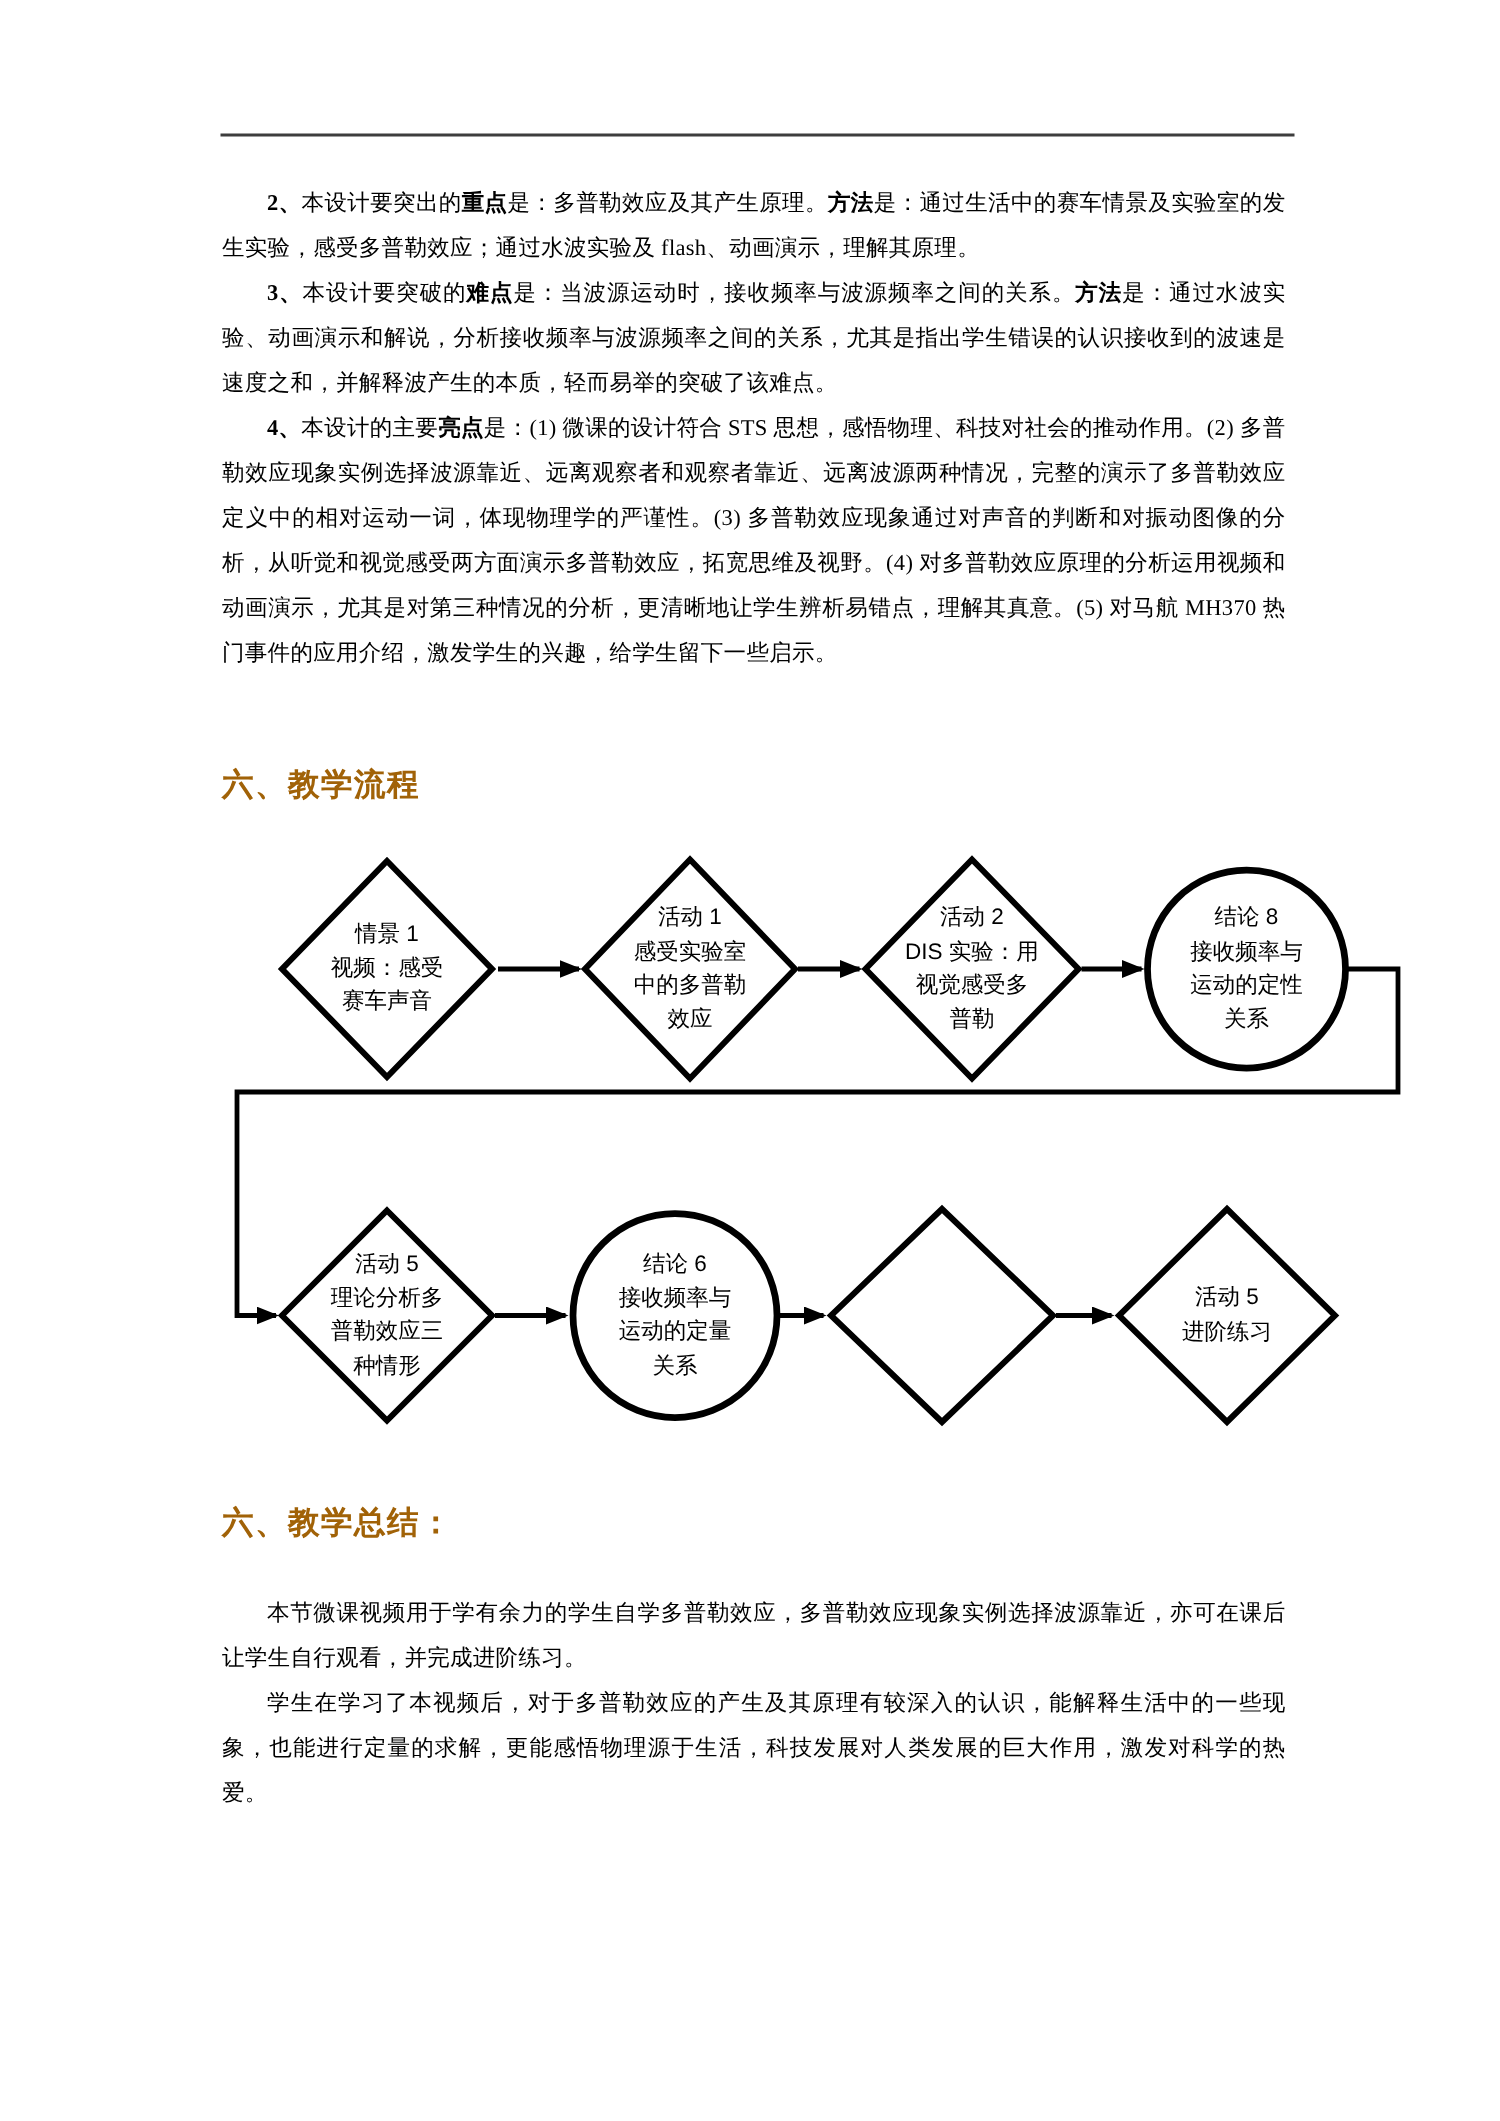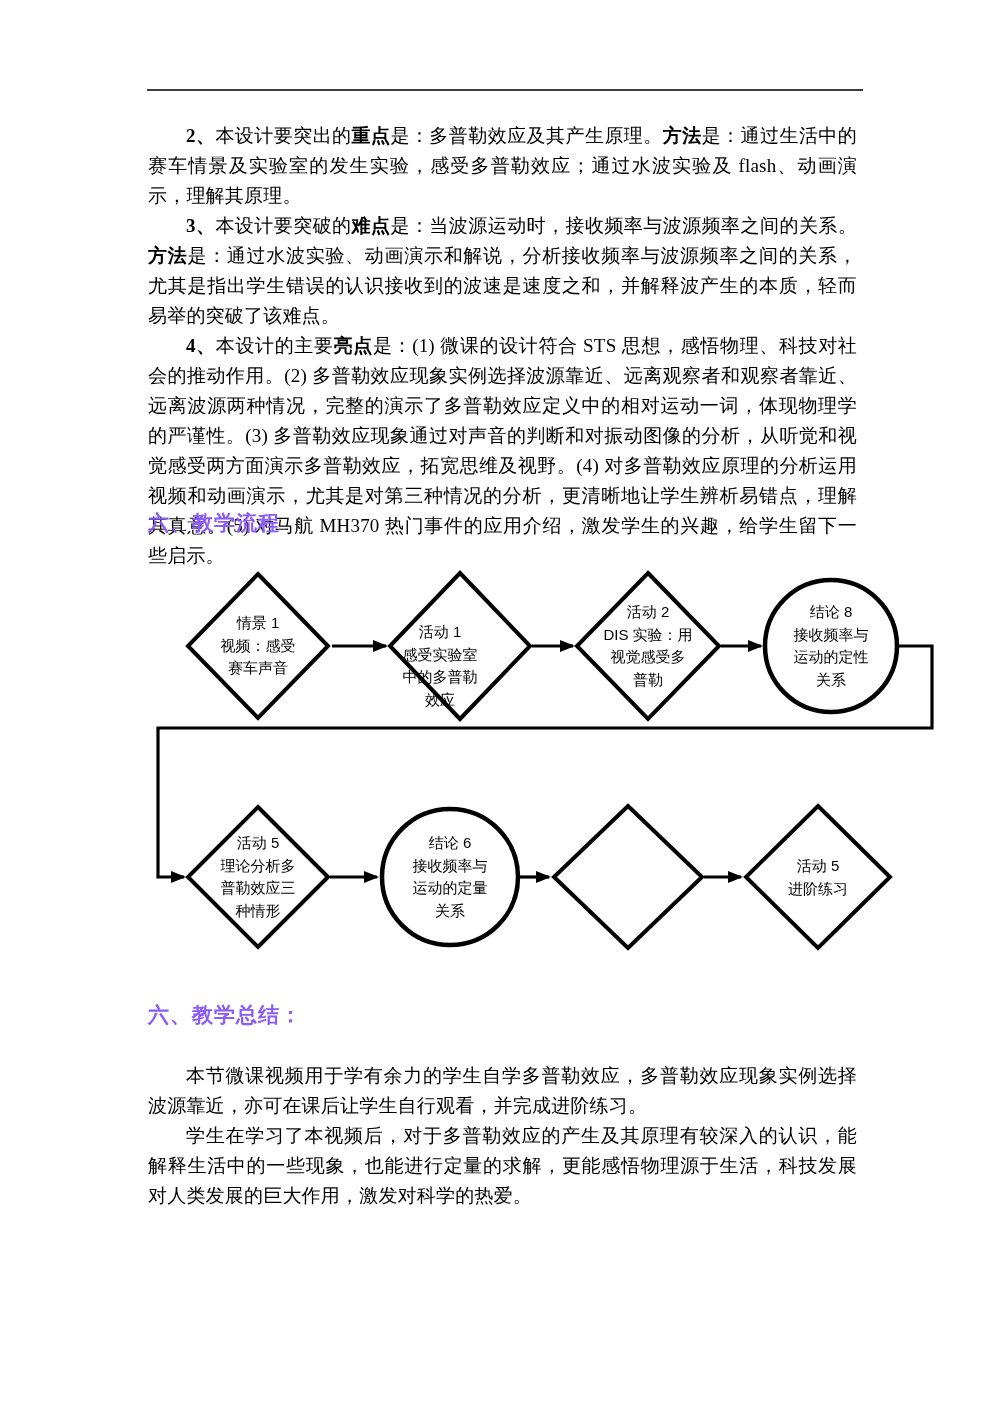--- a/index.html
+++ b/index.html
@@ -4,28 +4,28 @@
 <style>
   html,body { margin:0; padding:0; background:#ffffff; }
   .page {
     position:relative; width:1000px; height:1414px; background:#ffffff;
     font-family:"Liberation Serif","DejaVu Serif",serif; color:#000000;
     overflow:hidden;
   }
   .header-rule { position:absolute; left:147px; top:89px; width:716px; height:2px; background:#3d3d3d; }
   .text-block { position:absolute; left:148px; top:121px; width:709px; }
   .para {
-    margin:0; font-size:19px; line-height:30px; text-align:justify;
+    margin:0; font-size:15px; line-height:30px; text-align:justify;
     text-indent:2em; letter-spacing:0.2px;
   }
   .para b { font-weight:bold; }
   .section-heading {
     position:absolute; left:148px; margin:0;
     font-family:"Liberation Sans","DejaVu Sans",sans-serif;
-    font-size:21px; font-weight:bold; letter-spacing:1px; color:#8b5cf6;
+    font-size:21px; font-weight:bold; letter-spacing:1px; color:#a16207;
   }
   #flow-heading { top:509px; }
   #summary-heading { top:1001px; }
   .flowchart { position:absolute; left:0; top:560px; width:976px; height:420px; }
   .flowchart svg { position:absolute; left:0; top:0; }
   .node-label {
     position:absolute; transform:translate(-50%,-50%);
     width:150px; text-align:center; white-space:pre-line;
     font-family:"Liberation Sans","DejaVu Sans",sans-serif;
     font-size:15px; line-height:22.5px; color:#000;
@@ -71,21 +71,21 @@
       <circle cx="831" cy="86" r="66" fill="#fff" stroke="#000" stroke-width="4.5"></circle>
 
       <polygon points="258,247 328,317 258,387 188,317" fill="#fff" stroke="#000" stroke-width="4"></polygon>
       <circle cx="450" cy="317" r="68" fill="#fff" stroke="#000" stroke-width="4.5"></circle>
       <polygon points="628,246 702,317 628,388 554,317" fill="#fff" stroke="#000" stroke-width="4"></polygon>
       <polygon points="818,246 890,317 818,388 746,317" fill="#fff" stroke="#000" stroke-width="4"></polygon>
     </svg>
     <div class="node-label" style="left:258px; top:86px;">情景 1
 视频：感受
 赛车声音</div>
-    <div class="node-label" style="left:440px; top:86px;margin-top:20px;">活动 1
+    <div class="node-label" style="left:460px; top:86px;">活动 1
 感受实验室
 中的多普勒
 效应</div>
     <div class="node-label" style="left:648px; top:86px;">活动 2
 DIS 实验：用
 视觉感受多
 普勒</div>
     <div class="node-label" style="left:831px; top:86px;">结论 8
 接收频率与
 运动的定性

